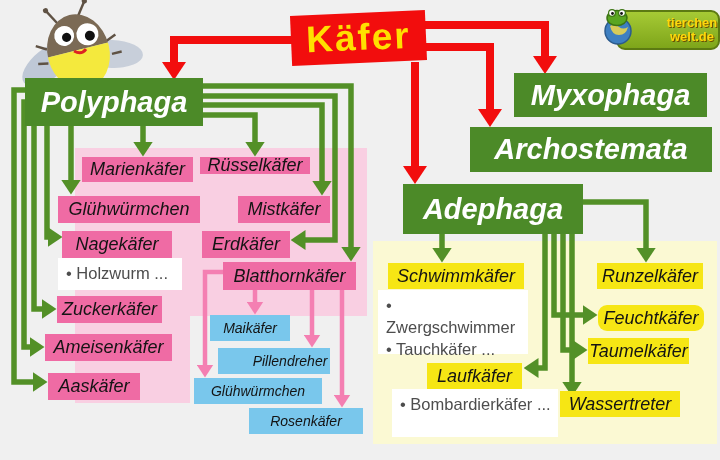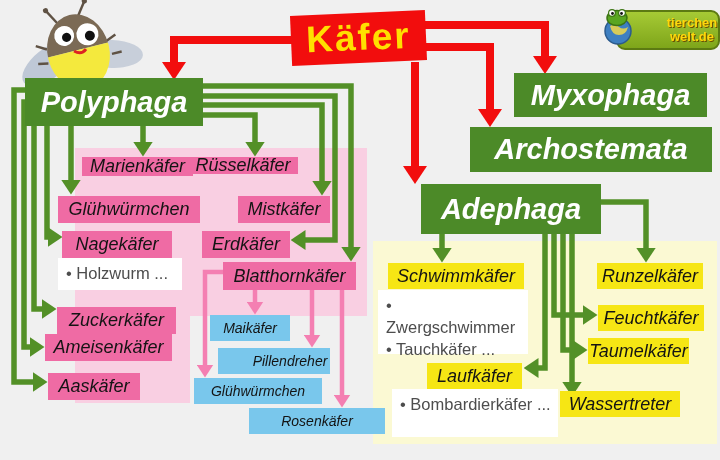--- a/index.html
+++ b/index.html
@@ -144,76 +144,76 @@
 
 <div class="abs node gbox" style="left:25px;top:78px;width:178px;height:48px;">
     <span>Polyphaga</span>
   </div>
 <div class="abs node gbox" style="left:514px;top:73px;width:193px;height:44px;">
     <span>Myxophaga</span>
   </div>
 <div class="abs node gbox" style="left:470px;top:127px;width:242px;height:45px;">
     <span>Archostemata</span>
   </div>
-<div class="abs node gbox" style="left:403px;top:184px;width:180px;height:50px;margin-left:18px;">
+<div class="abs node gbox" style="left:403px;top:184px;width:180px;height:50px;">
     <span>Adephaga</span>
   </div>
 
-<div class="abs node pbox" style="left:82px;top:157px;width:111px;height:19px;">
+<div class="abs node pbox" style="left:82px;top:157px;width:111px;height:25px;">
     <span>Marienkäfer</span>
   </div>
-<div class="abs node pbox" style="left:188px;top:157px;width:110px;height:17px;">
+<div class="abs node pbox" style="left:200px;top:157px;width:110px;height:17px;">
     <span>Rüsselkäfer</span>
   </div>
 <div class="abs node pbox" style="left:58px;top:196px;width:142px;height:27px;">
     <span>Glühwürmchen</span>
   </div>
 <div class="abs node pbox" style="left:238px;top:196px;width:92px;height:27px;">
     <span>Mistkäfer</span>
   </div>
 <div class="abs node pbox" style="left:62px;top:231px;width:110px;height:27px;">
     <span>Nagekäfer</span>
   </div>
 <div class="abs node pbox" style="left:202px;top:231px;width:88px;height:27px;">
     <span>Erdkäfer</span>
   </div>
 <div class="abs wnote" style="left:58px;top:258px;width:124px;height:32px;"><span>• Holzwurm ...</span></div>
 <div class="abs node pbox" style="left:223px;top:262px;width:133px;height:28px;">
     <span>Blatthornkäfer</span>
   </div>
-<div class="abs node pbox" style="left:57px;top:296px;width:119px;height:27px;margin-top:11px;">
+<div class="abs node pbox" style="left:57px;top:296px;width:105px;height:27px;">
     <span>Zuckerkäfer</span>
   </div>
 <div class="abs node pbox" style="left:45px;top:334px;width:127px;height:27px;">
     <span>Ameisenkäfer</span>
   </div>
 <div class="abs node pbox" style="left:48px;top:373px;width:92px;height:27px;">
     <span>Aaskäfer</span>
   </div>
 
 <div class="abs node bbox" style="left:210px;top:315px;width:80px;height:26px;">
     <span>Maikäfer</span>
   </div>
 <div class="abs node bbox" style="left:218px;top:348px;width:112px;height:26px;padding-left:32px;">
     <span>Pillendreher</span>
   </div>
 <div class="abs node bbox" style="left:194px;top:378px;width:128px;height:26px;">
     <span>Glühwürmchen</span>
   </div>
-<div class="abs node bbox" style="left:249px;top:408px;width:136px;height:26px;">
+<div class="abs node bbox" style="left:249px;top:408px;width:114px;height:26px;">
     <span>Rosenkäfer</span>
   </div>
 
 <div class="abs node ybox" style="left:388px;top:263px;width:136px;height:26px;">
     <span>Schwimmkäfer</span>
   </div>
 <div class="abs node ybox" style="left:597px;top:263px;width:106px;height:26px;">
     <span>Runzelkäfer</span>
   </div>
-<div class="abs node ybox" style="left:598px;top:305px;width:106px;height:26px;">
+<div class="abs node ybox" style="left:598px;top:305px;width:106px;height:26px;border-radius:9px;">
     <span>Feuchtkäfer</span>
   </div>
 <div class="abs node ybox" style="left:588px;top:338px;width:101px;height:26px;">
     <span>Taumelkäfer</span>
   </div>
 <div class="abs node ybox" style="left:427px;top:363px;width:95px;height:26px;">
     <span>Laufkäfer</span>
   </div>
 <div class="abs node ybox" style="left:560px;top:391px;width:120px;height:26px;">
     <span>Wassertreter</span>

